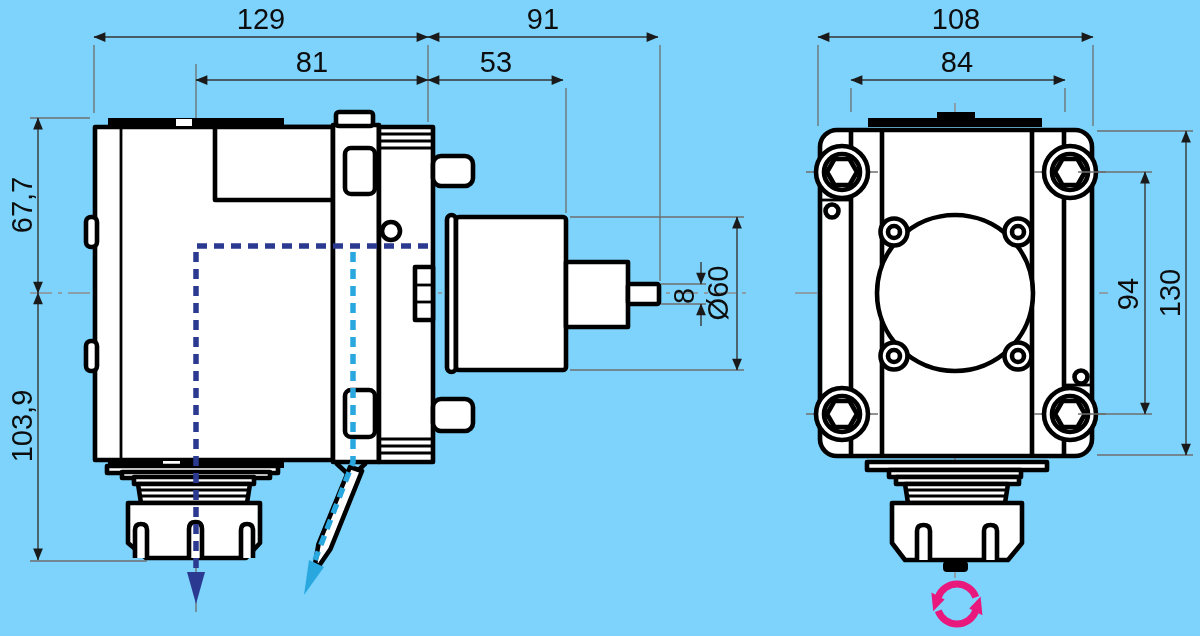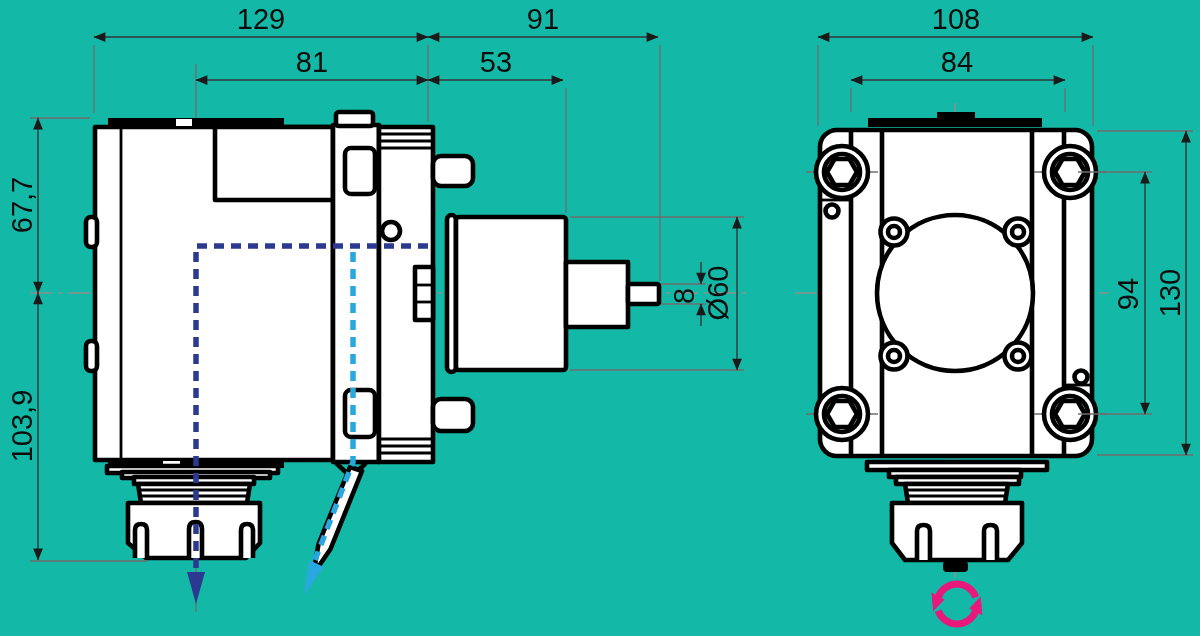--- a/index.html
+++ b/index.html
@@ -1,16 +1,16 @@
 <!DOCTYPE html>
 <html><head>
 <meta charset="utf-8">
 <style>
   html,body{margin:0;padding:0;background:#fff;}
-  .stage{width:1200px;height:636px;position:relative;background:#14b8a6;overflow:hidden;}
+  .stage{width:1200px;height:636px;position:relative;background:#7dd3fc;overflow:hidden;}
   svg{display:block;}
   .heavy{stroke:#000;stroke-width:4.6;fill:#fff;stroke-linejoin:round;}
   .heavyl{stroke:#000;stroke-width:4.6;fill:none;stroke-linejoin:round;}
   .med{stroke:#000;stroke-width:2.8;fill:none;}
   .blk{fill:#000;stroke:none;}
   .wht{fill:#fff;stroke:none;}
   .ext{stroke:#6e6e6e;stroke-width:1.3;fill:none;}
   .dim{stroke:#353535;stroke-width:1.4;fill:none;}
   .cl{stroke:#8f8f8f;stroke-width:1.5;fill:none;stroke-dasharray:22 6 4 6;}
   .navy{stroke:#2b3a90;stroke-width:5.5;fill:none;stroke-dasharray:10 7;}

